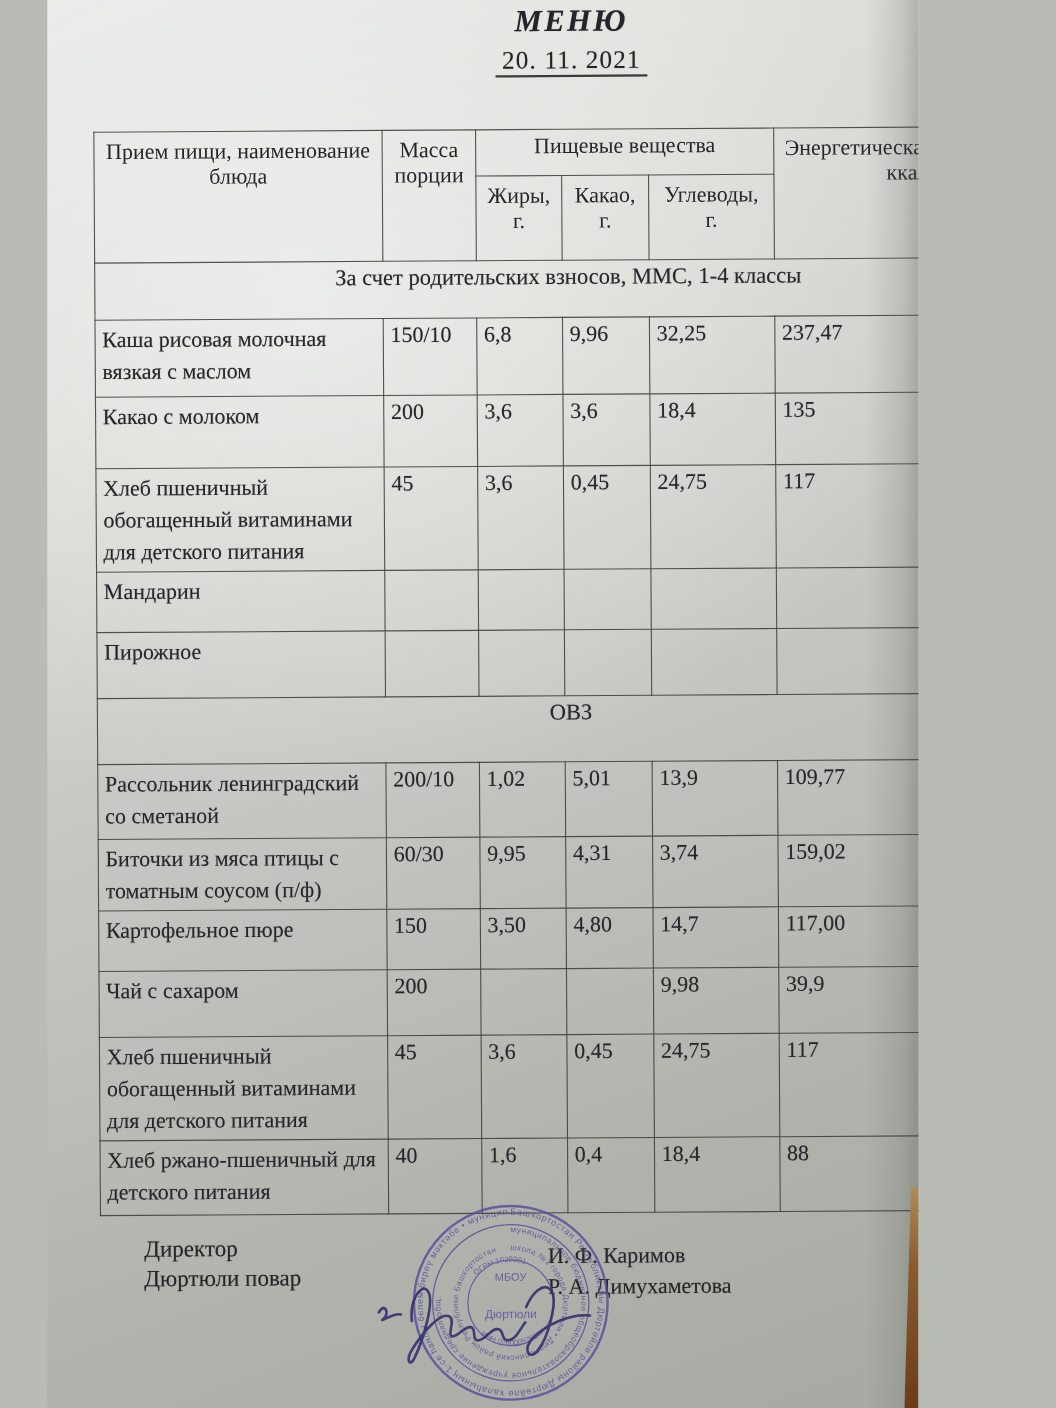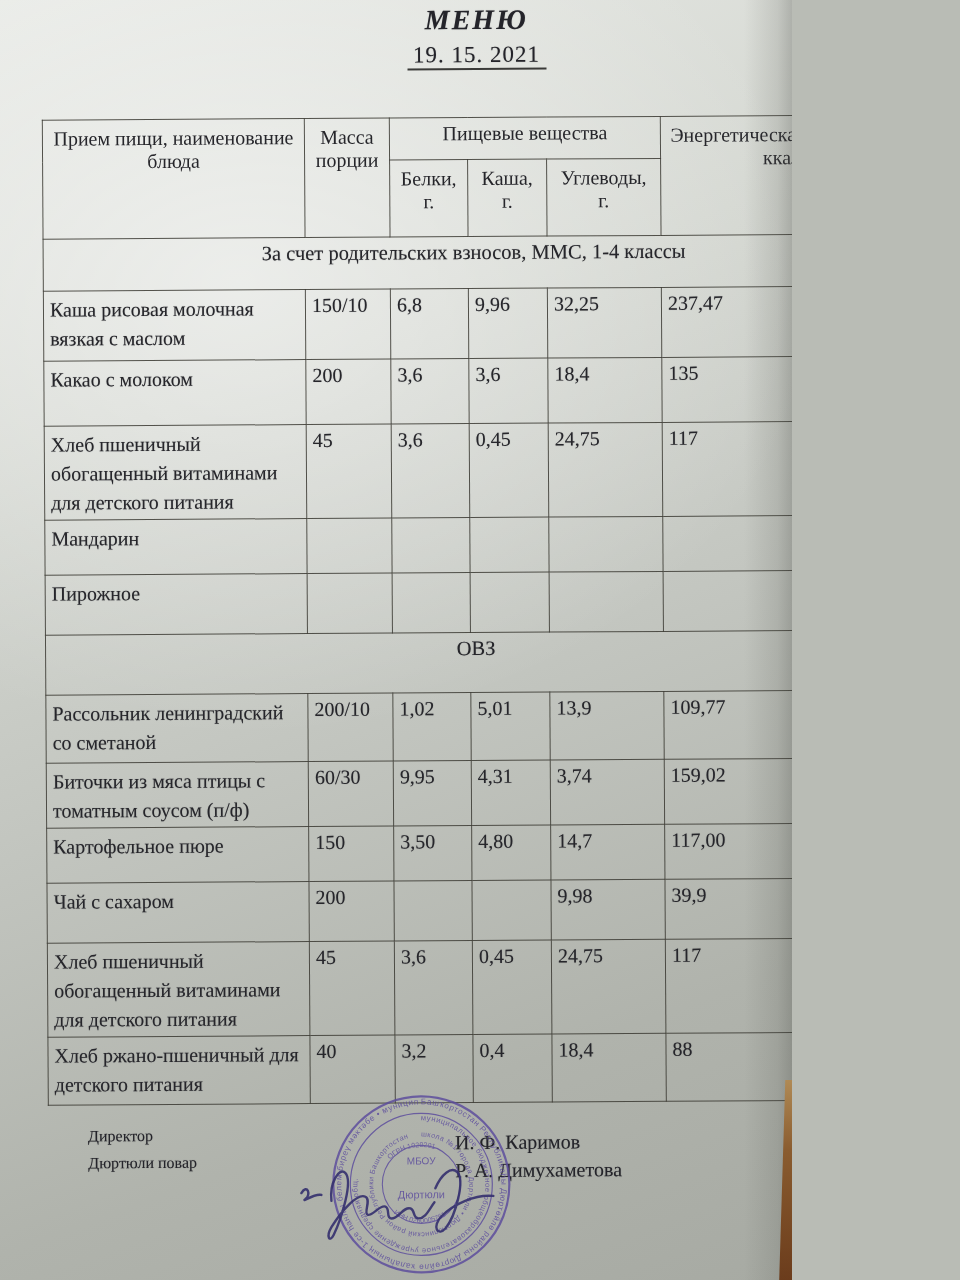--- a/index.html
+++ b/index.html
@@ -6,20 +6,21 @@
   body{
     width:960px;height:1280px;overflow:hidden;
     font-family:"Liberation Serif","DejaVu Serif",serif;
     background:#b9bcb5;
   }
   .photo{
     position:relative;width:792px;height:1280px;overflow:hidden;
     background:
       radial-gradient(ellipse 900px 700px at 30% 22%, rgba(255,255,255,0.50), rgba(255,255,255,0) 65%),
       linear-gradient(160deg, #e8eae6 0%, #d4d7d1 30%, #c2c5bf 55%, #b0b3ac 80%, #a7aaa3 100%);
+    margin-left: 43px;
   }
   
   .edge-shadow{
     position:absolute;top:0;right:0;width:48px;height:1280px;
     background:linear-gradient(90deg, rgba(90,92,85,0) 0%, rgba(90,92,85,0.18) 70%, rgba(70,72,66,0.30) 100%);
   }
   
   .desk-edge{
     position:absolute;top:1080px;right:0;width:16px;height:200px;
     background:linear-gradient(180deg,#b08a55 0%,#8a5c2f 35%,#6b3c1c 100%);
@@ -52,56 +53,56 @@
     padding:4px 6px 2px 6px;
     vertical-align:top;
     overflow:hidden;
   }
   table.menu th{font-weight:normal;text-align:center;padding-top:7px;}
   td.dish{text-align:left;padding-left:11px;line-height:1.45;}
   td.num{text-align:left;padding-left:9px;}
   td.section{text-align:center;padding-top:8px;font-size:20.5px;}
 
   .sig-roles{
-    position:absolute;left:85px;top:1120px;font-size:16px;line-height:27px;
+    position:absolute;left:85px;top:1120px;font-size:21px;line-height:27px;
   }
   .sig-names{
     position:absolute;left:452px;top:1128px;font-size:20px;line-height:28px;
   }
   .stamp{position:absolute;left:326px;top:1092px;width:184px;height:184px;opacity:0.82;}
   .autograph{position:absolute;left:290px;top:1140px;width:250px;height:110px;}
 </style>
 </head>
 <body>
 
 <div class="photo">
   <div class="sheet">
 
     <div class="title blurish">МЕНЮ</div>
-    <div class="docdate blurish"><span>19. 15. 2021</span></div>
+    <div class="docdate blurish"><span>20. 11. 2021</span></div>
 
     <table class="menu">
       <colgroup>
         <col style="width:262px">
           <col style="width:85px">
           <col style="width:78px">
         <col style="width:79px">
           <col style="width:114px">
           <col style="width:243px">
       </colgroup>
       <thead>
         <tr style="height:34px">
           <th rowspan="2" style="height:109px">Прием пищи, наименование блюда</th>
           <th rowspan="2">Масса порции</th>
           <th colspan="3" style="height:34px;padding-top:4px">Пищевые вещества</th>
           <th rowspan="2">Энергетическая ценность, ккал</th>
         </tr>
         <tr style="height:75px">
-          <th>Белки, г.</th>
-          <th>Каша, г.</th>
+          <th>Жиры, г.</th>
+          <th>Какао, г.</th>
           <th>Углеводы, г.</th>
         </tr>
       </thead>
       <tbody>
           <tr style="height: 52px;">
             <td colspan="6" class="section blurish">За счет родительских взносов, ММС, 1-4 классы</td>
           </tr>
           <tr style="height: 70px;">
             <td class="dish blurish">Каша рисовая молочная вязкая с маслом</td>
             <td class="num blurish">150/10</td>
@@ -181,21 +182,21 @@
             <td class="dish blurish">Хлеб пшеничный обогащенный витаминами для детского питания</td>
             <td class="num blurish">45</td>
             <td class="num blurish">3,6</td>
             <td class="num blurish">0,45</td>
             <td class="num blurish">24,75</td>
             <td class="num blurish">117</td>
           </tr>
           <tr style="height: 68px;">
             <td class="dish blurish">Хлеб ржано-пшеничный для детского питания</td>
             <td class="num blurish">40</td>
-            <td class="num blurish">3,2</td>
+            <td class="num blurish">1,6</td>
             <td class="num blurish">0,4</td>
             <td class="num blurish">18,4</td>
             <td class="num blurish">88</td>
           </tr>
         </tbody>
     </table>
 
     <div class="sig-roles blurish">
       <div>Директор</div>
       <div>Дюртюли повар</div>

